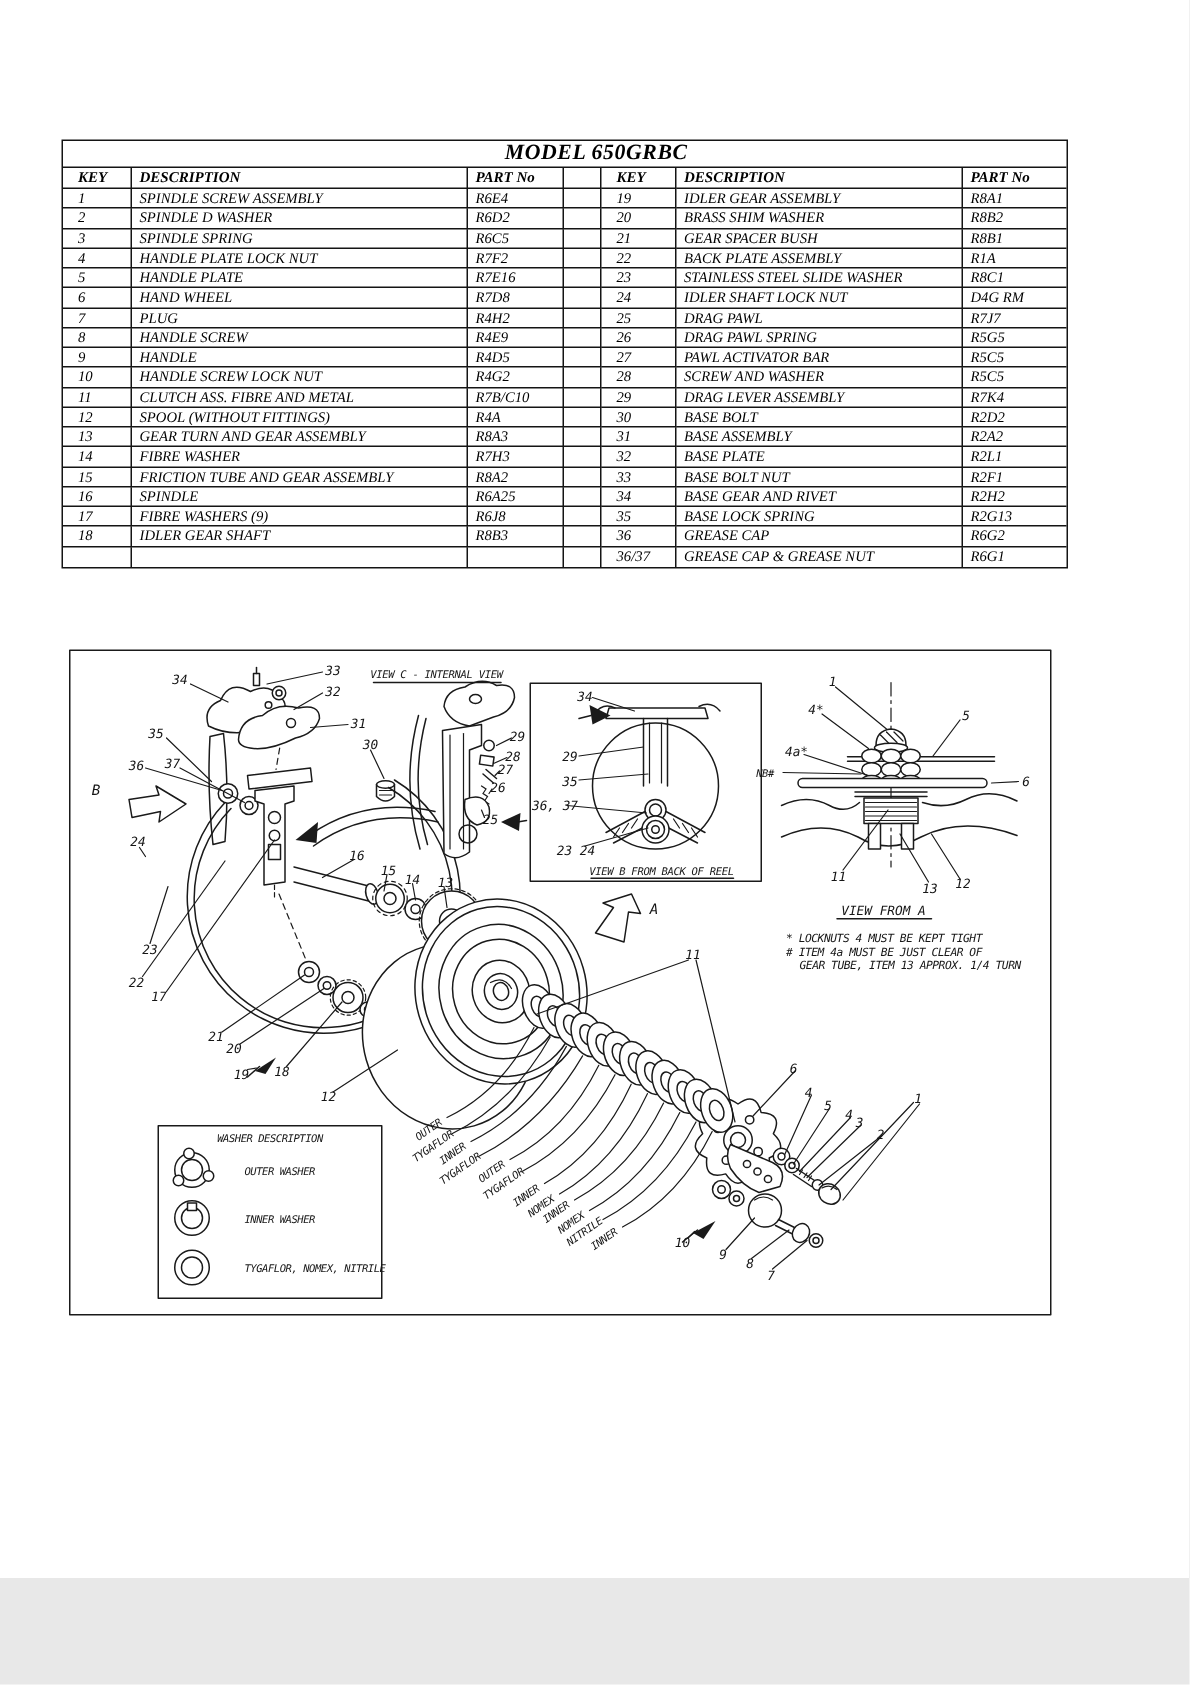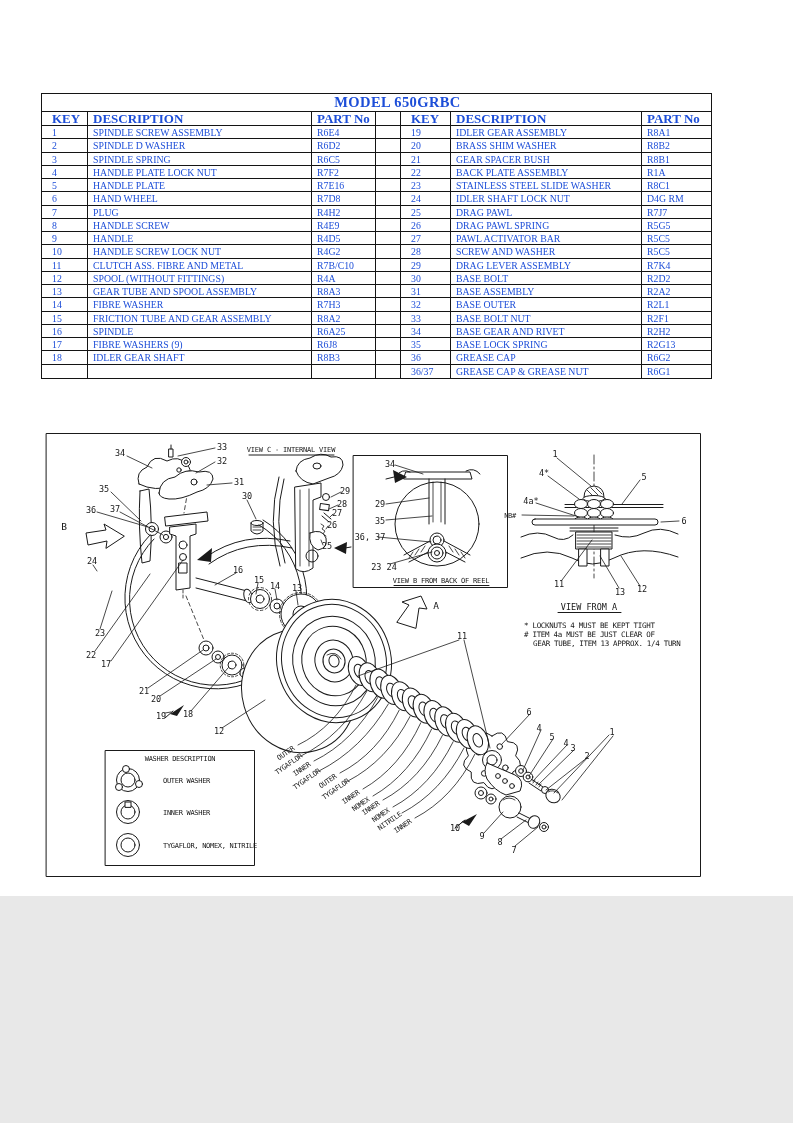--- a/index.html
+++ b/index.html
@@ -1,26 +1,26 @@
 <!DOCTYPE html>
 <html><head>
 <meta charset="utf-8">
 <style>
   html,body{margin:0;padding:0;background:#e8e8e8;}
-  .page{position:relative;width:793px;height:896px;background:#fff;margin:0 auto;overflow:hidden;
-        font-family:"Liberation Serif",serif;color:#1d4ed8;}
+  .page{position:relative;width:793px;height:1052px;background:#fff;margin:0 auto;overflow:hidden;
+        font-family:"Liberation Serif",serif;color:#000000;font-style:italic;}
   
   .parts-table{position:absolute;left:41px;top:93px;width:669px;border:1.7px solid #141414;background:#fff;}
   .t-title{height:17px;line-height:17px;border-bottom:1.7px solid #141414;text-align:center;
            font-weight:bold;font-size:14.5px;letter-spacing:.4px;text-indent:42px;
            font-family:"Liberation Serif",serif;}
   .t-grid{display:grid;grid-template-columns:46px 224px 64px 25px 50px 191px 1fr;}
   .c{border-right:1px solid #141414;border-bottom:1px solid #141414;height:13.26px;line-height:13.1px;
      font-size:9.8px;white-space:nowrap;overflow:hidden;padding:0 0 0 5px;box-sizing:border-box;}
-  .c.hd{height:14px;line-height:13.8px;font-weight:bold;font-size:13px;}
+  .c.hd{height:14px;line-height:13.8px;font-weight:bold;font-size:10px;}
   .c.key{padding-left:10px;}
   .c.nr{border-right:none;}
   .c.nb{border-bottom:none;}
   
   svg{position:absolute;left:0;top:0;}
   .ln{stroke:#1a1a1a;stroke-width:1;fill:none;stroke-linecap:round;stroke-linejoin:round;}
   .lnt{stroke:#1a1a1a;stroke-width:.8;fill:none;stroke-linecap:round;}
   .wf{fill:#fff;}
   .fk{fill:#1a1a1a;stroke:none;}
   .dtx{font-family:"DejaVu Sans Mono",monospace;font-size:8.5px;fill:#161616;}
@@ -123,32 +123,32 @@
         <div class="c ">DRAG LEVER ASSEMBLY</div>
         <div class="c nr">R7K4</div>
         <div class="c key">12</div>
         <div class="c ">SPOOL (WITHOUT FITTINGS)</div>
         <div class="c ">R4A</div>
         <div class="c "></div>
         <div class="c key">30</div>
         <div class="c ">BASE BOLT</div>
         <div class="c nr">R2D2</div>
         <div class="c key">13</div>
-        <div class="c ">GEAR TUBE AND SPOOL ASSEMBLY</div>
+        <div class="c ">GEAR TURN AND GEAR ASSEMBLY</div>
         <div class="c ">R8A3</div>
         <div class="c "></div>
         <div class="c key">31</div>
         <div class="c ">BASE ASSEMBLY</div>
         <div class="c nr">R2A2</div>
         <div class="c key">14</div>
         <div class="c ">FIBRE WASHER</div>
         <div class="c ">R7H3</div>
         <div class="c "></div>
         <div class="c key">32</div>
-        <div class="c ">BASE OUTER</div>
+        <div class="c ">BASE PLATE</div>
         <div class="c nr">R2L1</div>
         <div class="c key">15</div>
         <div class="c ">FRICTION TUBE AND GEAR ASSEMBLY</div>
         <div class="c ">R8A2</div>
         <div class="c "></div>
         <div class="c key">33</div>
         <div class="c ">BASE BOLT NUT</div>
         <div class="c nr">R2F1</div>
         <div class="c key">16</div>
         <div class="c ">SPINDLE</div>

